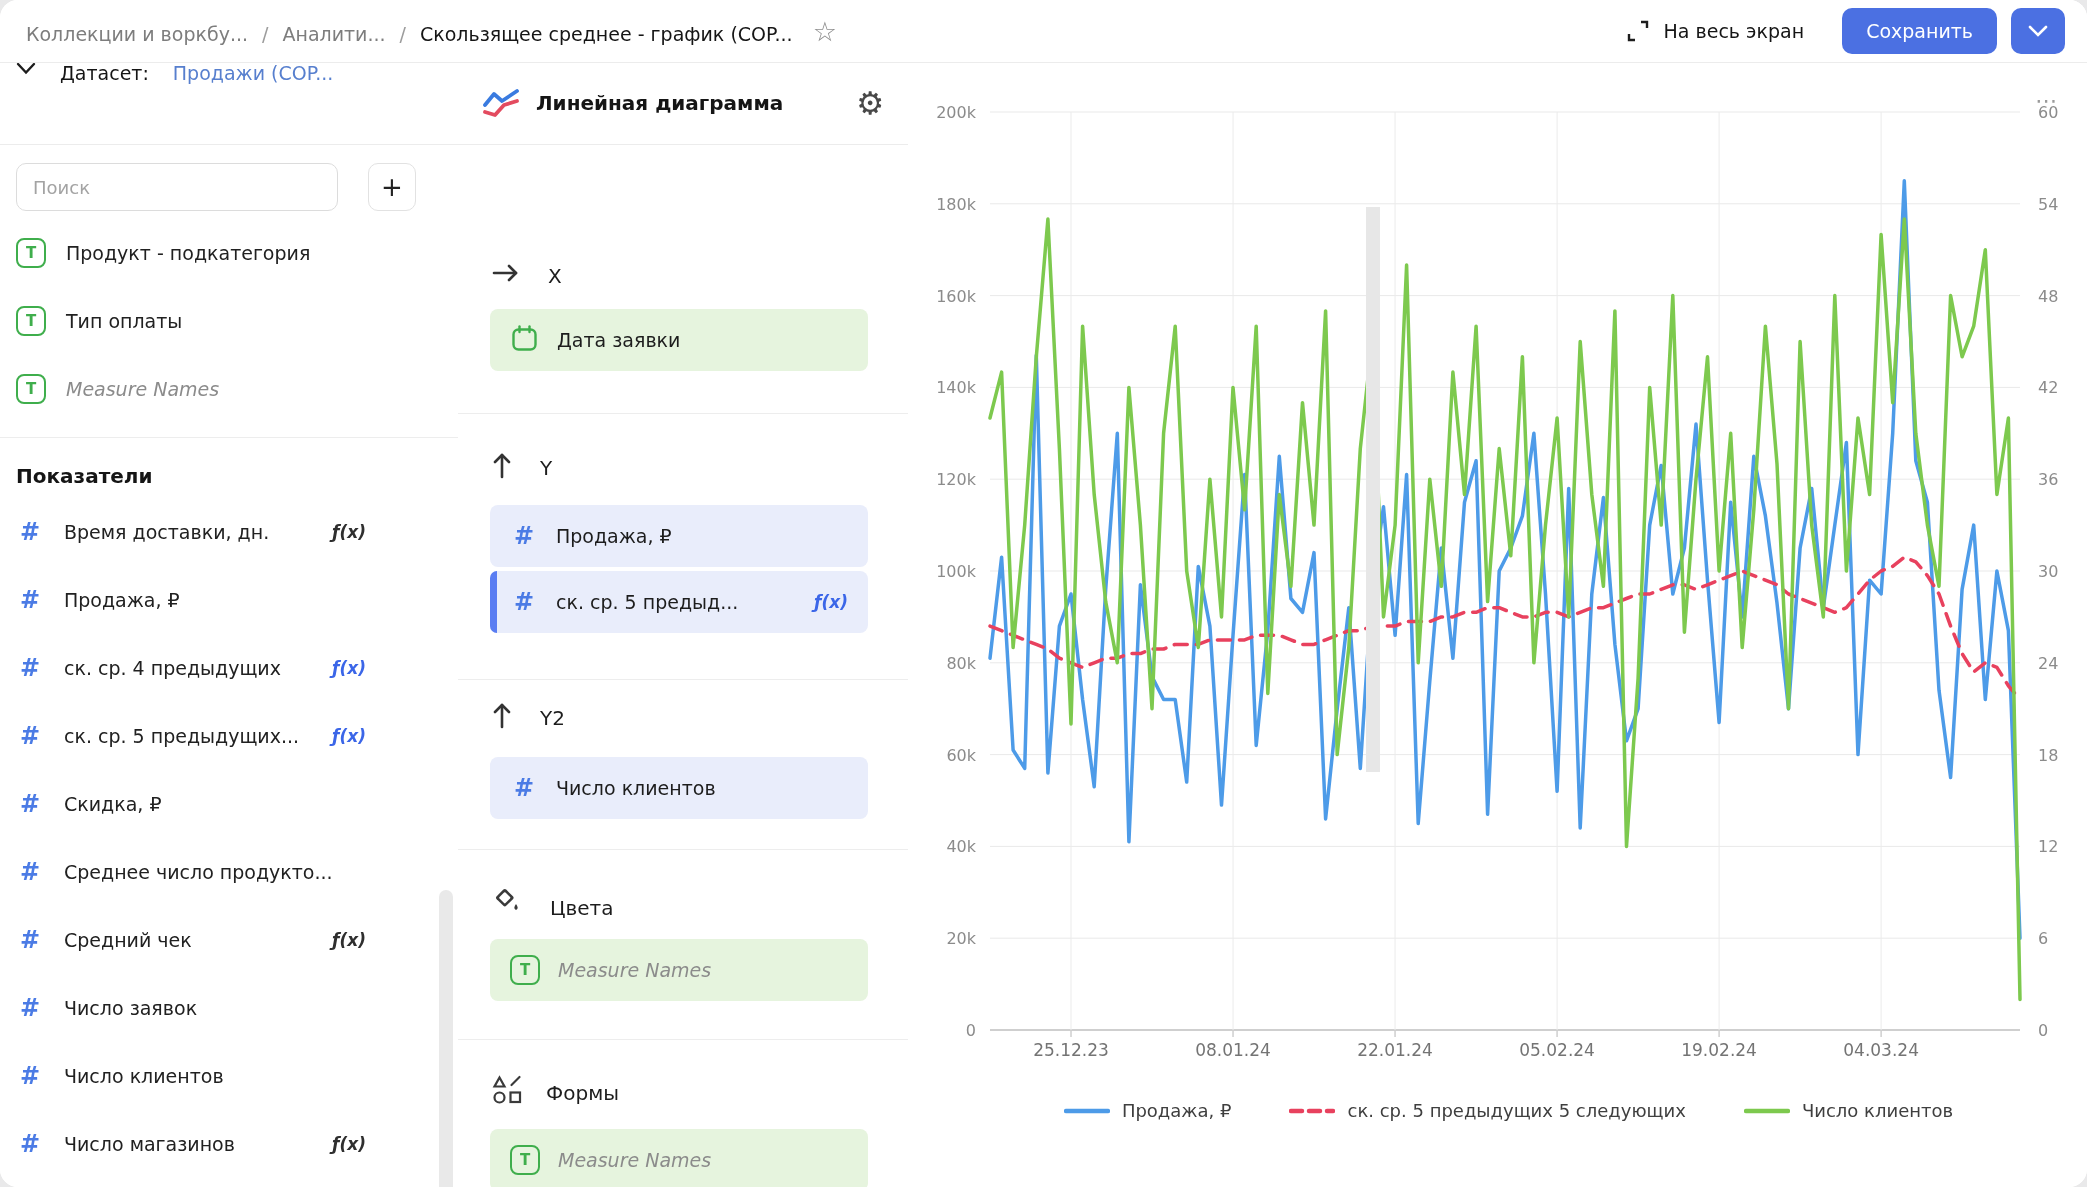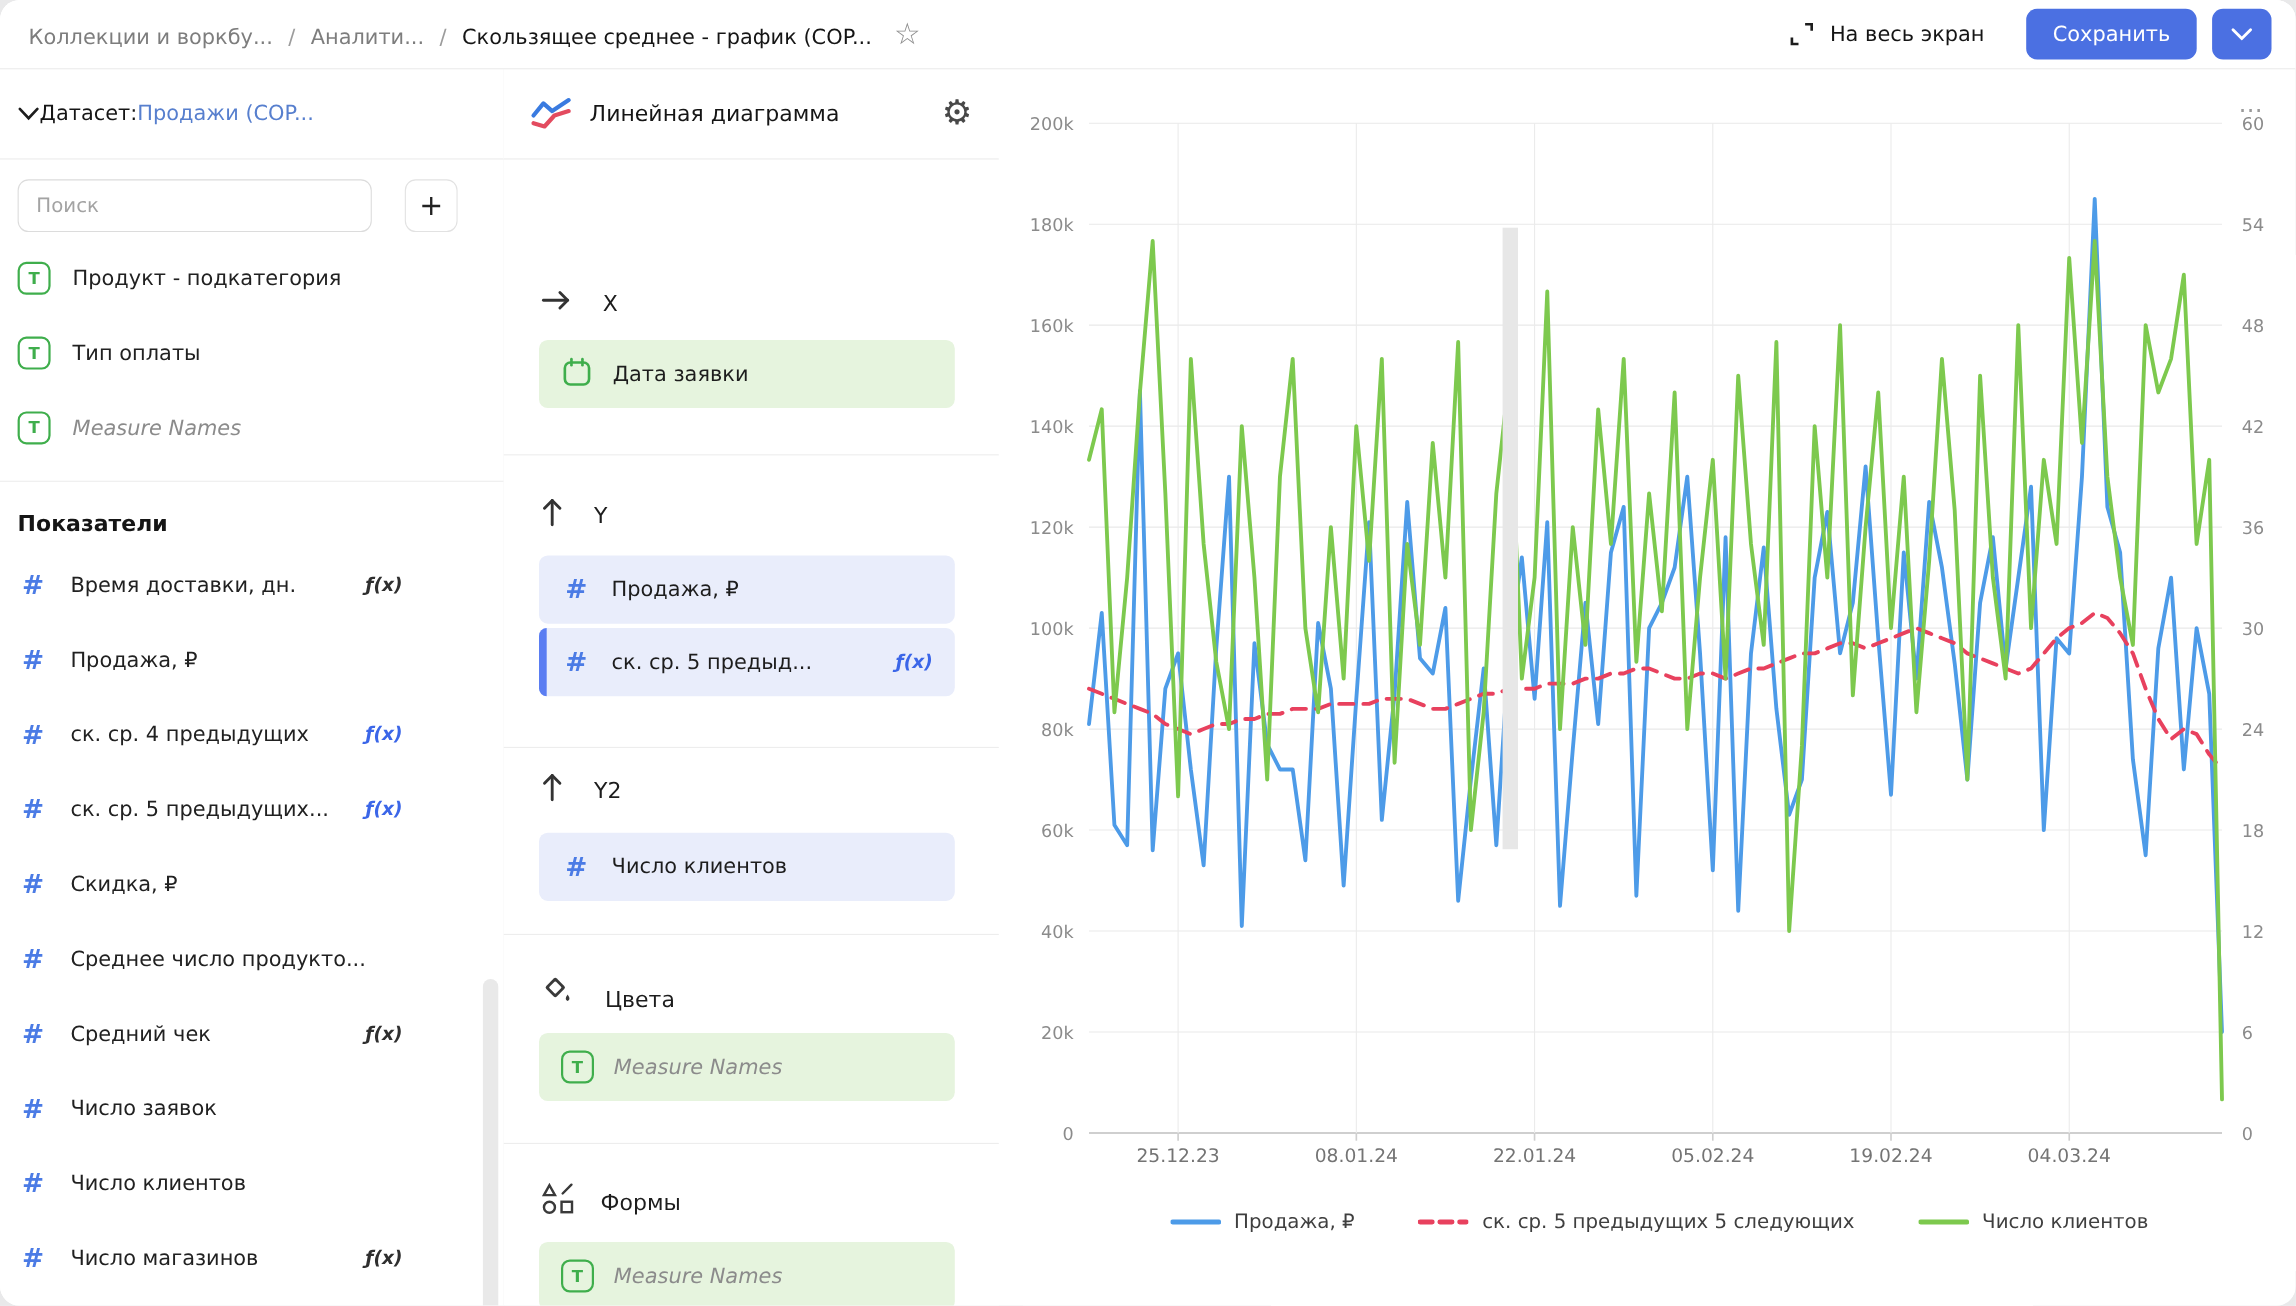--- a/index.html
+++ b/index.html
@@ -10,41 +10,41 @@
   .crumb{color:#7d7d7d;}
   .crumb.current{color:#151515;font-weight:500;}
   .crumb-sep{color:#9c9c9c;margin:0 14px;}
   .star{margin-left:20px;font-size:27px;color:#8e8e8e;line-height:1;}
   .actions{margin-left:auto;display:flex;align-items:center;margin-right:22px;gap:14px;}
   .fullscreen{display:flex;align-items:center;gap:14px;font-size:19px;color:#151515;margin-right:24px;cursor:pointer;}
   .btn-save{height:46px;padding:0 24px;background:#4b70e2;color:#fff;font-size:19px;border:none;border-radius:10px;font-family:inherit;cursor:pointer;}
   .btn-caret{height:46px;width:54px;background:#4b70e2;border:none;border-radius:10px;display:flex;align-items:center;justify-content:center;cursor:pointer;}
   
   .sidebar{position:absolute;left:0;top:62px;bottom:0;width:458px;border-right:1px solid #ececec;background:#fff;overflow:hidden;}
-  .dataset-row{height:82px;border-bottom:1px solid #ececec;display:flex;align-items:center;padding:0 16px;}
+  .dataset-row{height:82px;border-bottom:1px solid #ececec;display:flex;align-items:flex-start;padding:0 16px;gap:24px;}
   .dataset-label{font-size:19px;color:#151515;}
   .dataset-link{font-size:19px;color:#577fce;cursor:pointer;white-space:nowrap;}
   .search-row{display:flex;align-items:center;margin:18px 16px 8px 16px;gap:30px;}
   .search-input{width:322px;height:48px;border:1px solid #dcdcdc;border-radius:10px;font-size:18px;padding:0 16px;box-sizing:border-box;color:#333;font-family:inherit;outline:none;}
   .search-input::placeholder{color:#a3a3a3;}
   .btn-add{width:48px;height:48px;border:1px solid #e2e2e2;background:#fff;border-radius:10px;font-size:26px;color:#222;line-height:1;cursor:pointer;font-family:inherit;}
   .sb-row{height:68px;padding:0 92px 0 16px;display:flex;align-items:center;gap:20px;white-space:nowrap;}
   .sb-label{font-size:19px;color:#212121;}
   .sb-label.italic{font-style:italic;color:#8b8b8b;}
   .ticon{flex:none;width:26px;height:26px;border:2.5px solid #3fae4c;border-radius:8px;color:#3fae4c;font-weight:bold;font-size:15px;display:flex;align-items:center;justify-content:center;}
   .hash{flex:none;width:28px;text-align:center;color:#4b7be5;font-weight:700;font-size:24px;}
   .fx{font-style:italic;font-weight:600;font-size:17px;margin-left:auto;}
   .fx.blue{color:#3b66e8;} .fx.dark{color:#2f2f2f;}
   .sb-divider{height:1px;background:#ededed;margin:14px 0 8px 0;}
   .sb-title{font-size:20px;font-weight:700;color:#151515;padding:18px 16px 10px 16px;}
   .sb-scroll{position:absolute;right:5px;top:828px;width:14px;height:420px;background:#e9e9e9;border-radius:7px;}
   
   .panel{position:absolute;left:458px;top:62px;bottom:0;width:450px;background:#fff;}
   .panel-head{height:82px;border-bottom:1px solid #ececec;display:flex;align-items:center;padding:0 24px;gap:16px;}
-  .panel-title{font-size:20px;color:#151515;font-weight:400;flex:1;}
+  .panel-title{font-size:20px;color:#151515;font-weight:700;flex:1;}
   .gear{font-size:31px;color:#484848;cursor:pointer;line-height:1;}
   .panel-body{position:absolute;left:0;top:83px;right:0;bottom:0;}
   .shelf-h{position:absolute;left:34px;display:flex;gap:28px;align-items:center;font-size:20px;color:#1d1d1d;}
   .pill{position:absolute;left:32px;width:378px;height:62px;border-radius:8px;display:flex;align-items:center;gap:18px;padding:0 10px 0 20px;box-sizing:border-box;cursor:pointer;}
   .pill.green{background:#e6f4de;} .pill.blue{background:#e9edfb;}
   .pill-label{font-size:19px;color:#1d1d1d;white-space:nowrap;overflow:hidden;}
   .pill-label.italic{font-style:italic;color:#8b8b8b;}
   .pill .bar{position:absolute;left:0;top:0;bottom:0;width:7px;background:#5a7df2;border-radius:8px 0 0 8px;}
   .pill .fx{margin-right:10px;}
   .pdiv{position:absolute;left:0;right:0;height:1px;background:#ededed;}

